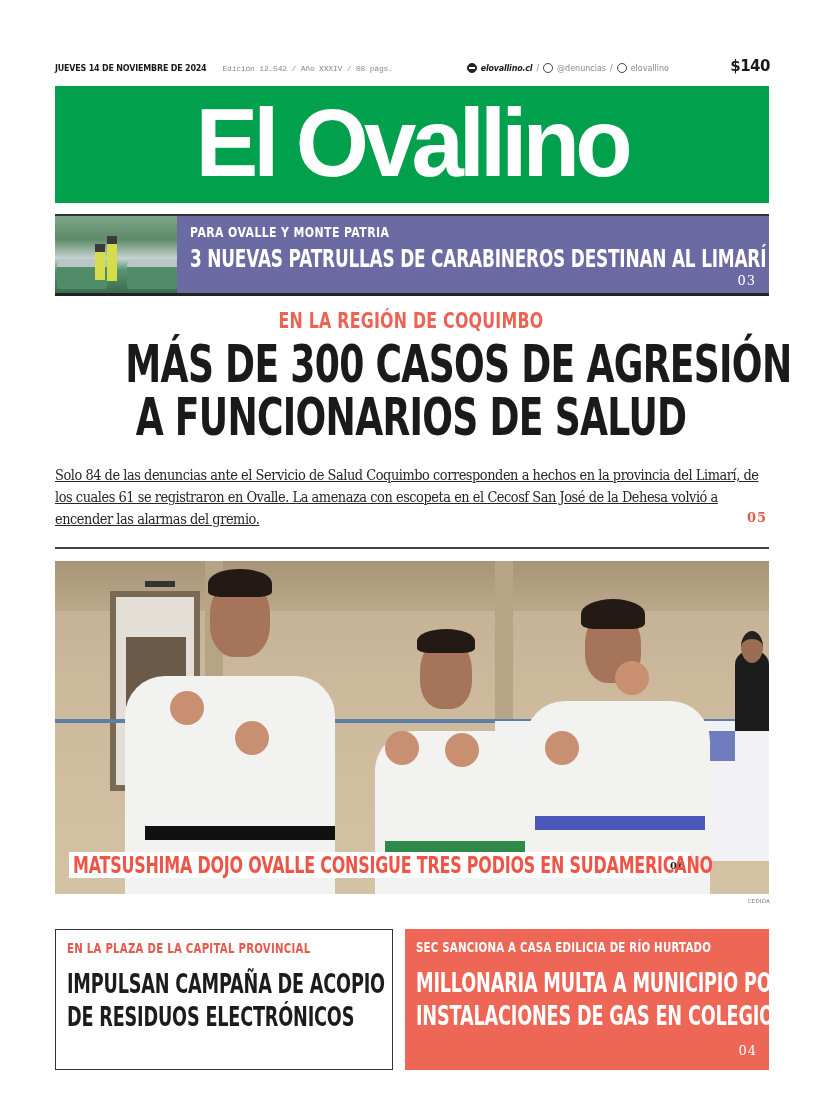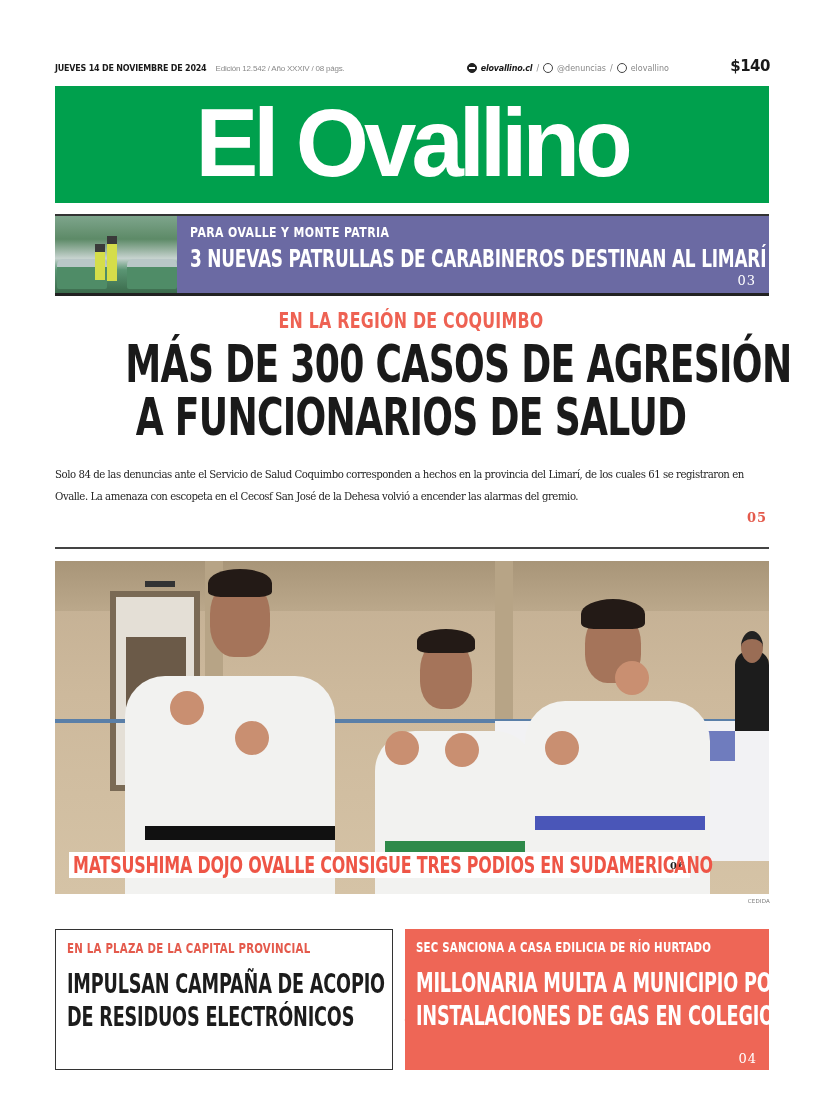--- a/index.html
+++ b/index.html
@@ -1,21 +1,21 @@
 <!DOCTYPE html>
 <html><head>
 <meta charset="utf-8">
 <style>
   * { box-sizing: border-box; margin: 0; padding: 0; }
   html, body { width: 822px; height: 1105px; background: #ffffff; overflow: hidden; }
   body { position: relative; font-family: "Liberation Sans", sans-serif; color: #1a1a1a; }
 
   .topbar { position: absolute; left: 55px; top: 60px; width: 715px; height: 16px; display: flex; align-items: center; }
   .date { font-family: "DejaVu Sans", sans-serif; font-weight: bold; font-size: 8px; letter-spacing: -0.2px; color: #1a1a1a; }
-  .edition { font-family: Liberation Sans, sans-serif; font-size: 8px; color: #8a8a8a; margin-left: 9px; letter-spacing: -0.2px; }
+  .edition { font-family: Liberation Mono, monospace; font-size: 8px; color: #8a8a8a; margin-left: 16px; letter-spacing: -0.2px; }
   .social { position: absolute; right: 57px; top: 0; height: 16px; display: flex; align-items: center; gap: 4px; font-family: "DejaVu Sans", sans-serif; font-size: 8px; color: #888; }
   .social .site { color: #1a1a1a; font-weight: bold; letter-spacing: -0.2px; font-style: italic; }
   .social .ico { display: inline-block; width: 10px; height: 10px; border-radius: 50%; border: 1.2px solid #444; position: relative; }
   .social .ico.web { background: #222; border-color: #222; }
   .social .ico.web::after { content: ""; position: absolute; left: 1px; right: 1px; top: 3px; height: 2px; background: #fff; }
   .price { position: absolute; right: 0; top: -3px; font-family: "DejaVu Sans", sans-serif; font-weight: bold; font-size: 15px; color: #1a1a1a; letter-spacing: -0.5px; }
 
   .masthead { position: absolute; left: 55px; top: 86px; width: 714px; height: 117px; background: #00a04d; display: flex; align-items: center; justify-content: center; }
   .masthead .logo { font-family: "Liberation Sans", sans-serif; font-weight: bold; font-size: 96px; color: #ffffff; letter-spacing: -5px; transform: scaleX(0.98); margin-top: -4px; }
 
@@ -27,21 +27,21 @@
   .patrol .photo .officer { position: absolute; left: 52px; top: 20px; width: 10px; height: 45px; background: #d5dd4a; border-top: 8px solid #3a3a3a; }
   .patrol .photo .officer.o2 { left: 40px; top: 28px; height: 36px; }
   .patrol .kicker { position: absolute; left: 135px; top: 8px; font-family: "DejaVu Sans", sans-serif; font-weight: bold; font-size: 14px; color: #ffffff; letter-spacing: 0.5px; transform: scaleX(0.78); transform-origin: left center; white-space: nowrap; }
   .patrol .title { position: absolute; left: 135px; top: 29px; font-family: "DejaVu Sans", sans-serif; font-weight: bold; font-size: 24px; color: #ffffff; letter-spacing: -0.3px; transform: scaleX(0.706); transform-origin: left center; white-space: nowrap; }
   .patrol .page { position: absolute; right: 13px; bottom: 5px; font-family: "DejaVu Serif", serif; font-size: 13px; color: #ffffff; letter-spacing: 1px; }
 
   .lead-kicker { position: absolute; left: 0; width: 822px; top: 308px; text-align: center; }
   .lead-kicker span { display: inline-block; font-family: "DejaVu Sans", sans-serif; font-weight: bold; font-size: 22px; color: #ee6253; letter-spacing: 0.3px; transform: scaleX(0.72); }
   .lead-title { position: absolute; left: 0; width: 822px; top: 338px; text-align: center; }
   .lead-title .line { display: block; font-family: "DejaVu Sans", sans-serif; font-weight: bold; font-size: 52px; line-height: 53px; color: #1a1a1a; letter-spacing: -1px; transform: scaleX(0.695); white-space: nowrap; }
-  .lead-body { position: absolute; left: 55px; top: 464px; width: 716px; font-family: "DejaVu Serif", serif; font-size: 11px; line-height: 22px; color: #262626; letter-spacing: -0.5px; }
+  .lead-body { position: absolute; left: 55px; top: 464px; width: 716px; font-family: "DejaVu Serif", serif; font-size: 14px; line-height: 22px; color: #262626; letter-spacing: -0.5px; text-decoration: underline; }
   .lead-body p { transform: scaleX(0.925); transform-origin: left top; width: 780px; }
   .lead-page { position: absolute; right: 55px; top: 510px; font-family: "DejaVu Serif", serif; font-weight: bold; font-size: 13px; color: #e45a4c; letter-spacing: 1px; }
   .rule { position: absolute; left: 55px; top: 547px; width: 714px; height: 2px; background: #444; }
 
   .karate { position: absolute; left: 55px; top: 561px; width: 714px; height: 333px; overflow: hidden; background: linear-gradient(180deg, #c2ae92 0%, #cdb99c 40%, #d5c3a6 100%); }
   .karate .ceiling { position: absolute; left: 0; top: 0; width: 714px; height: 50px; background: linear-gradient(180deg,#a89578,#bba88b); }
   .karate .pillar { position: absolute; top: 0; width: 18px; height: 230px; background: #b7a486; }
   .karate .door { position: absolute; left: 55px; top: 30px; width: 90px; height: 200px; background: #e4dfd6; border: 6px solid #7a6a55; }
   .karate .door::after { content: ""; position: absolute; left: 10px; top: 40px; width: 60px; height: 150px; background: #6b5a48; }
   .karate .sign { position: absolute; left: 90px; top: 20px; width: 30px; height: 6px; background: #333; }
@@ -67,21 +67,21 @@
   .box.left { left: 55px; width: 338px; border: 1.5px solid #333; background: #fff; }
   .box.right { left: 405px; width: 364px; background: #ee6656; }
   .box .kicker { position: absolute; left: 11px; top: 10px; font-family: "DejaVu Sans", sans-serif; font-weight: bold; font-size: 14px; letter-spacing: 0.3px; transform: scaleX(0.73); transform-origin: left center; white-space: nowrap; }
   .box.left .kicker { color: #e45a4c; }
   .box.right .kicker { color: #ffffff; }
   .box .title { position: absolute; left: 11px; top: 38px; font-family: "DejaVu Sans", sans-serif; font-weight: bold; font-size: 26px; line-height: 33px; letter-spacing: -0.3px; transform: scaleX(0.68); transform-origin: left top; white-space: nowrap; }
   .box.left .title { color: #1c1c1c; }
   .box.right .title { color: #ffffff; }
   .box .page { position: absolute; font-family: "DejaVu Serif", serif; font-size: 13px; letter-spacing: 1px; }
   .box.left .page { left: 304px; top: 83px; color: #e45a4c; margin-left: 44px; }
-  .box.right .page { right: 12px; bottom: 4px; color: #ffffff; }
+  .box.right .page { right: 12px; bottom: 12px; color: #ffffff; }
 </style>
 </head>
 <body>
 
 <div class="topbar">
   <span class="date">JUEVES 14 DE NOVIEMBRE DE 2024</span>
   <span class="edition">Edición 12.542 / Año XXXIV / 08 págs.</span>
   <div class="social">
     <span class="ico web"></span>
     <span class="site">elovallino.cl</span>

